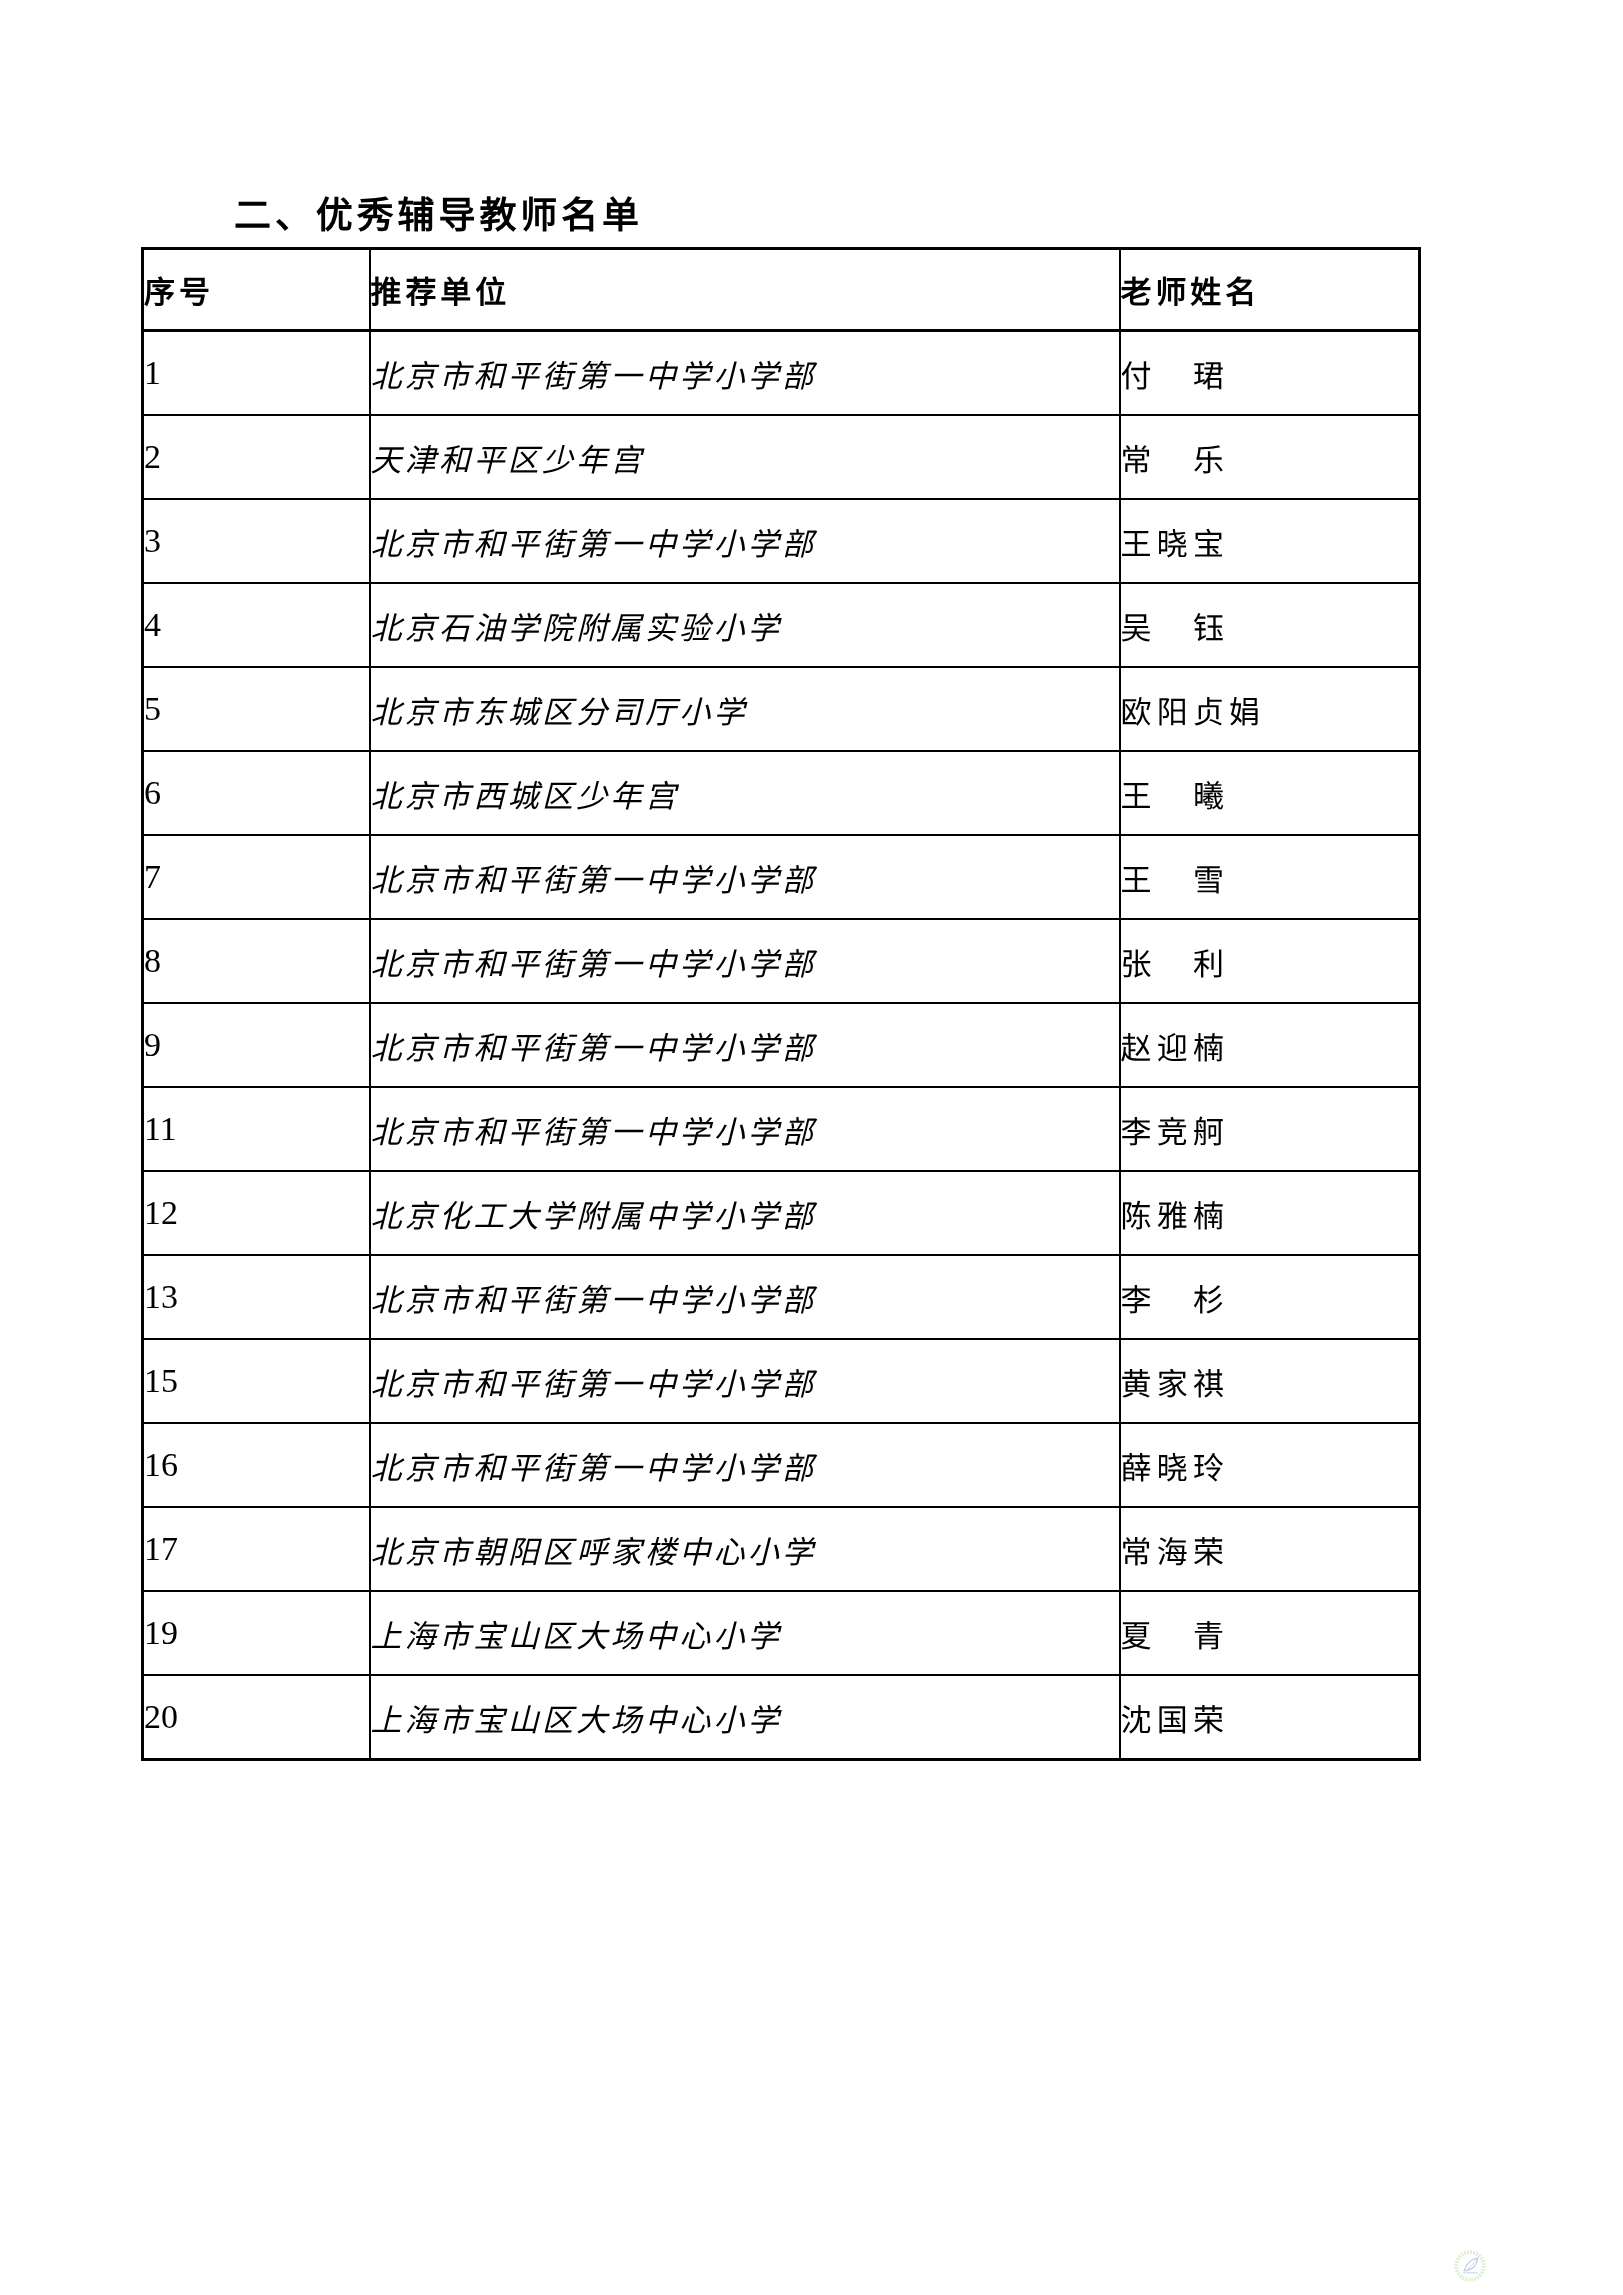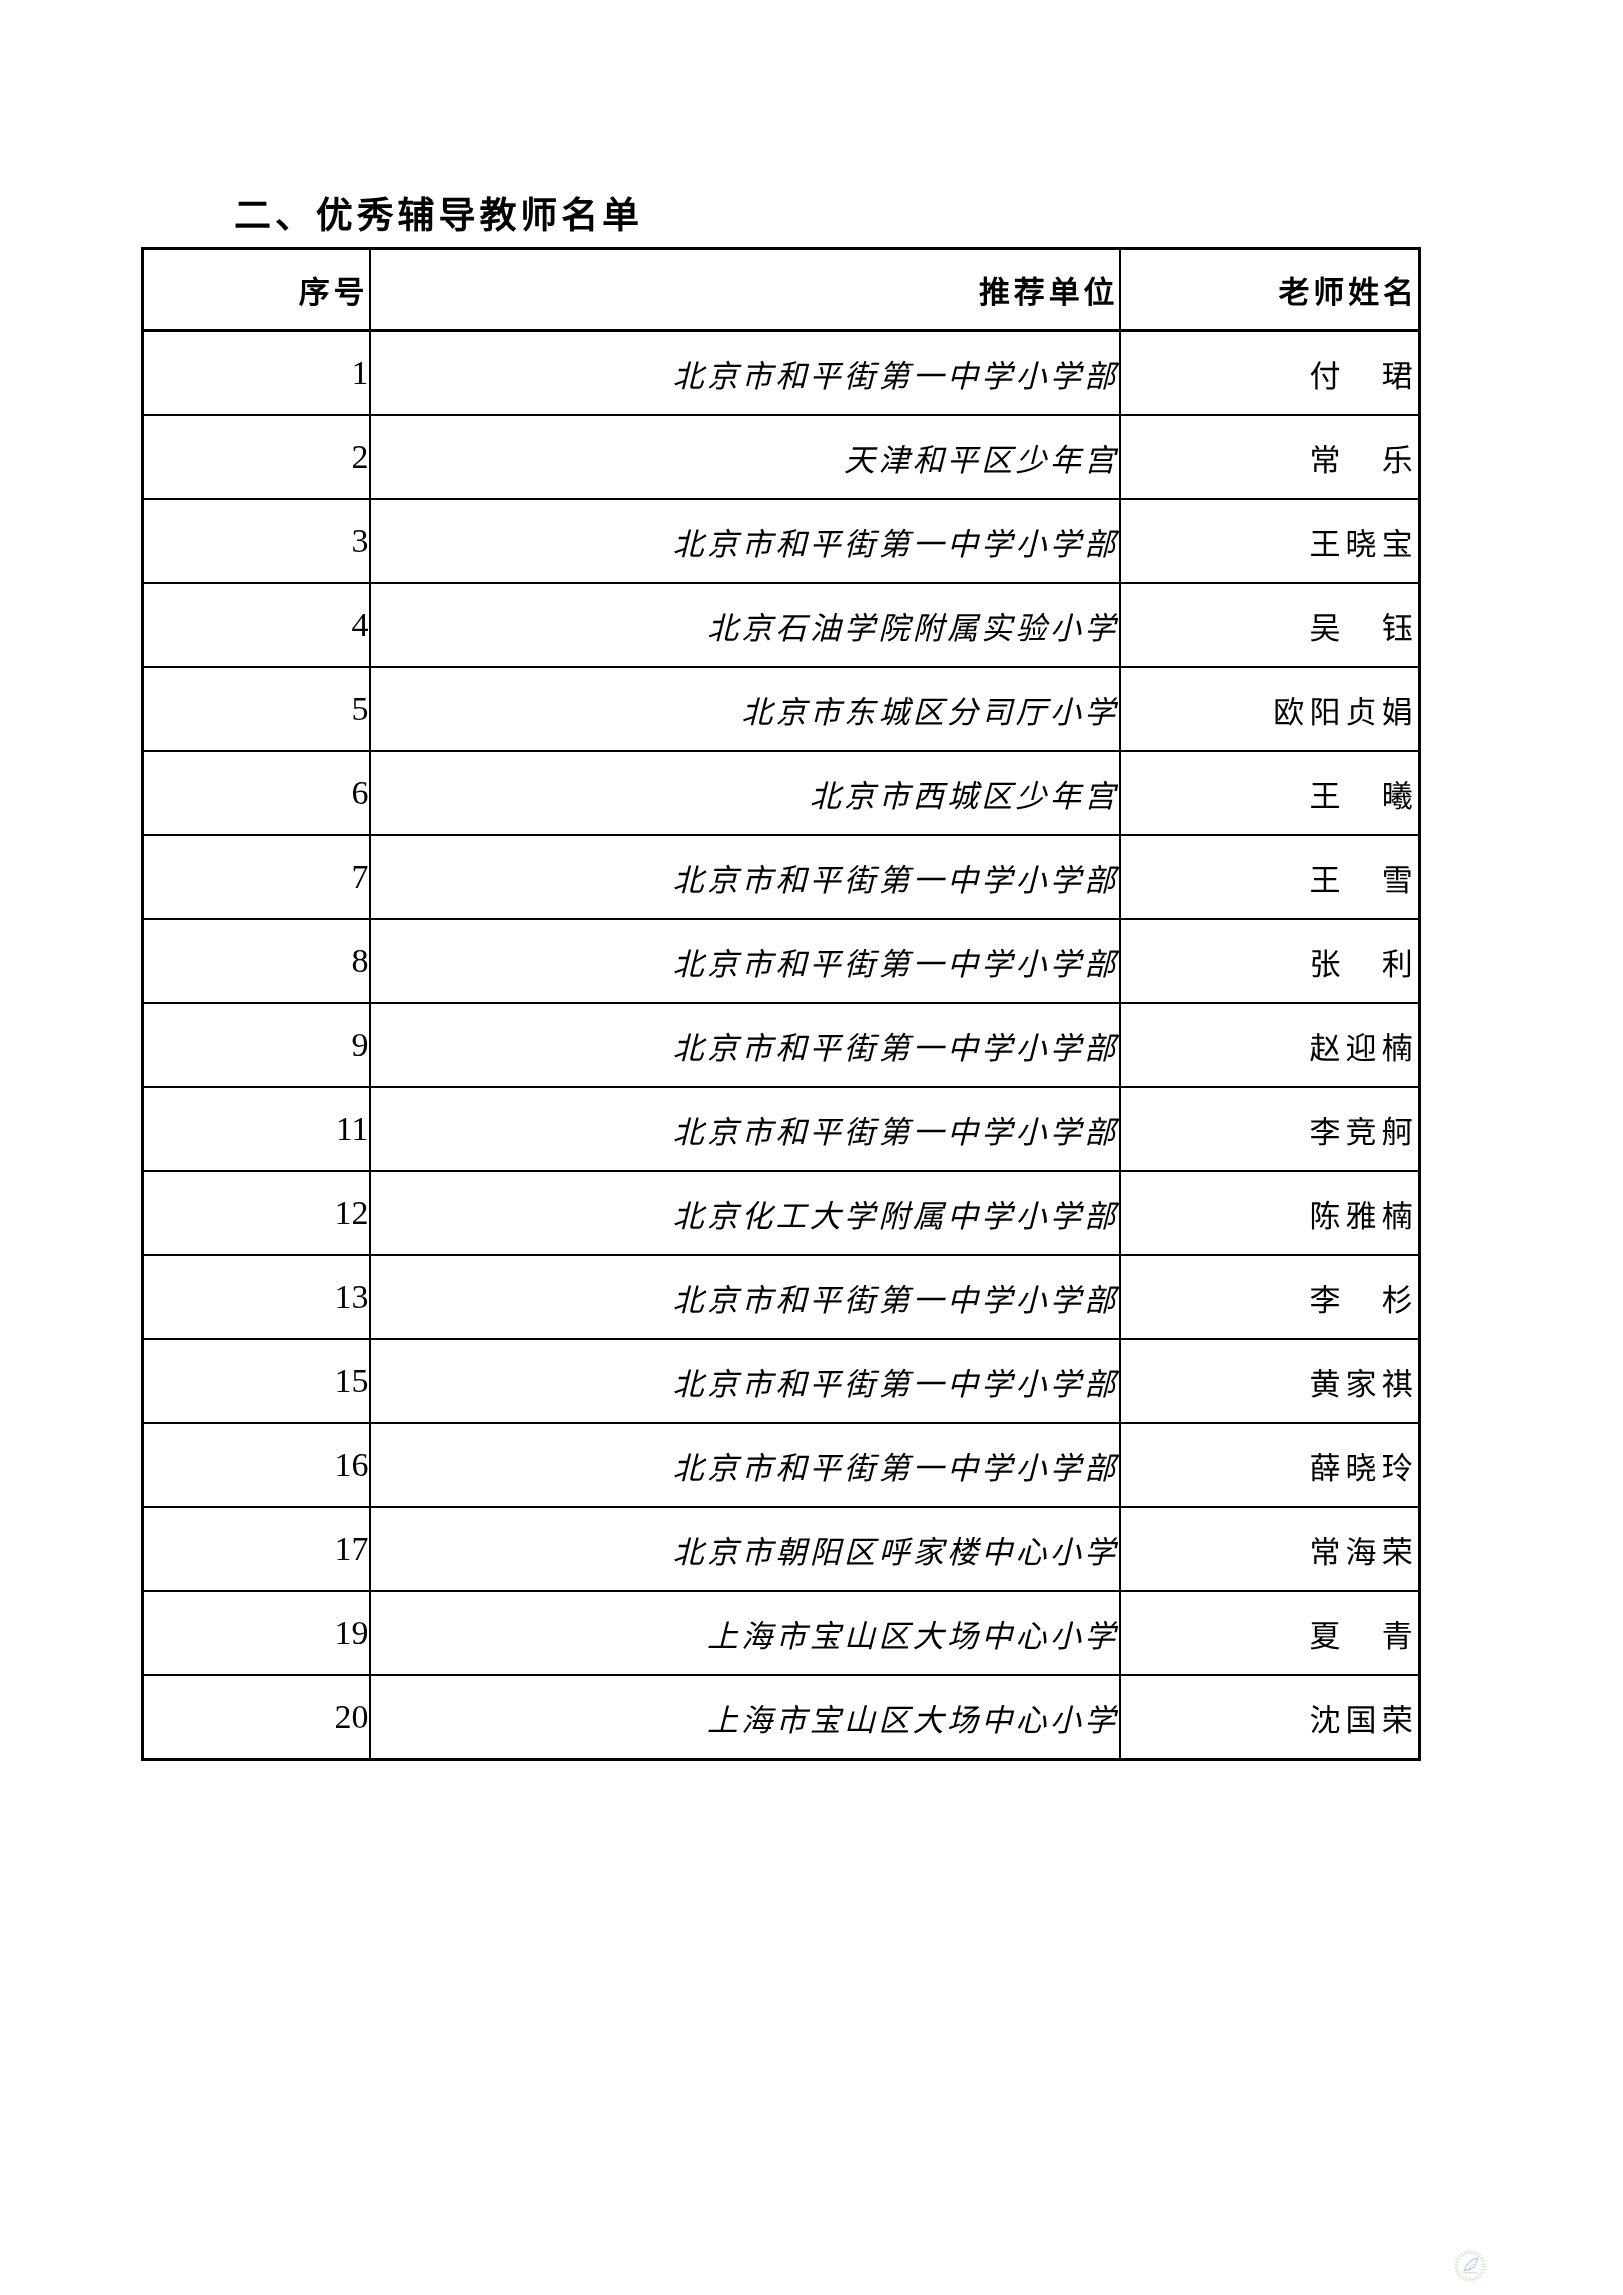--- a/index.html
+++ b/index.html
@@ -28,21 +28,21 @@
     letter-spacing: 3.9px;
     white-space: nowrap;
   }
   table.teacher-table {
     position: absolute;
     left: 141px;
     top: 247px;
     width: 1277px;
     border-collapse: collapse;
     table-layout: fixed;
-    text-align: right;
+    text-align: left;
     border: 3.3px solid #000;
   }
   col.c0 { width: 227px; }
   col.c1 { width: 750px; }
   col.c2 { width: 300px; }
   th, td {
     border-left: 2px solid #000;
     border-right: 2px solid #000;
     padding: 0;
     overflow: hidden;
@@ -63,21 +63,21 @@
     border-bottom: 2.6px solid #000;
     font-size: 31px;
   }
   tbody tr:last-child td { border-bottom: 3.9px solid #000; margin-left: 40px; }
   td.col0 {
     font-size: 34px;
     font-family: "Liberation Serif", "DejaVu Serif", serif;
     letter-spacing: 0;
   }
   td.col1 { letter-spacing: 3.3px; font-style: italic; }
-  td.col2 { letter-spacing: 5.2px; padding-left: 36px; }
+  td.col2 { letter-spacing: 5.2px; }
   .watermark {
     position: absolute;
     left: 1453px;
     top: 2249px;
     width: 34px;
     height: 34px;
     opacity: 0.75;
   }
 </style>
 </head>

